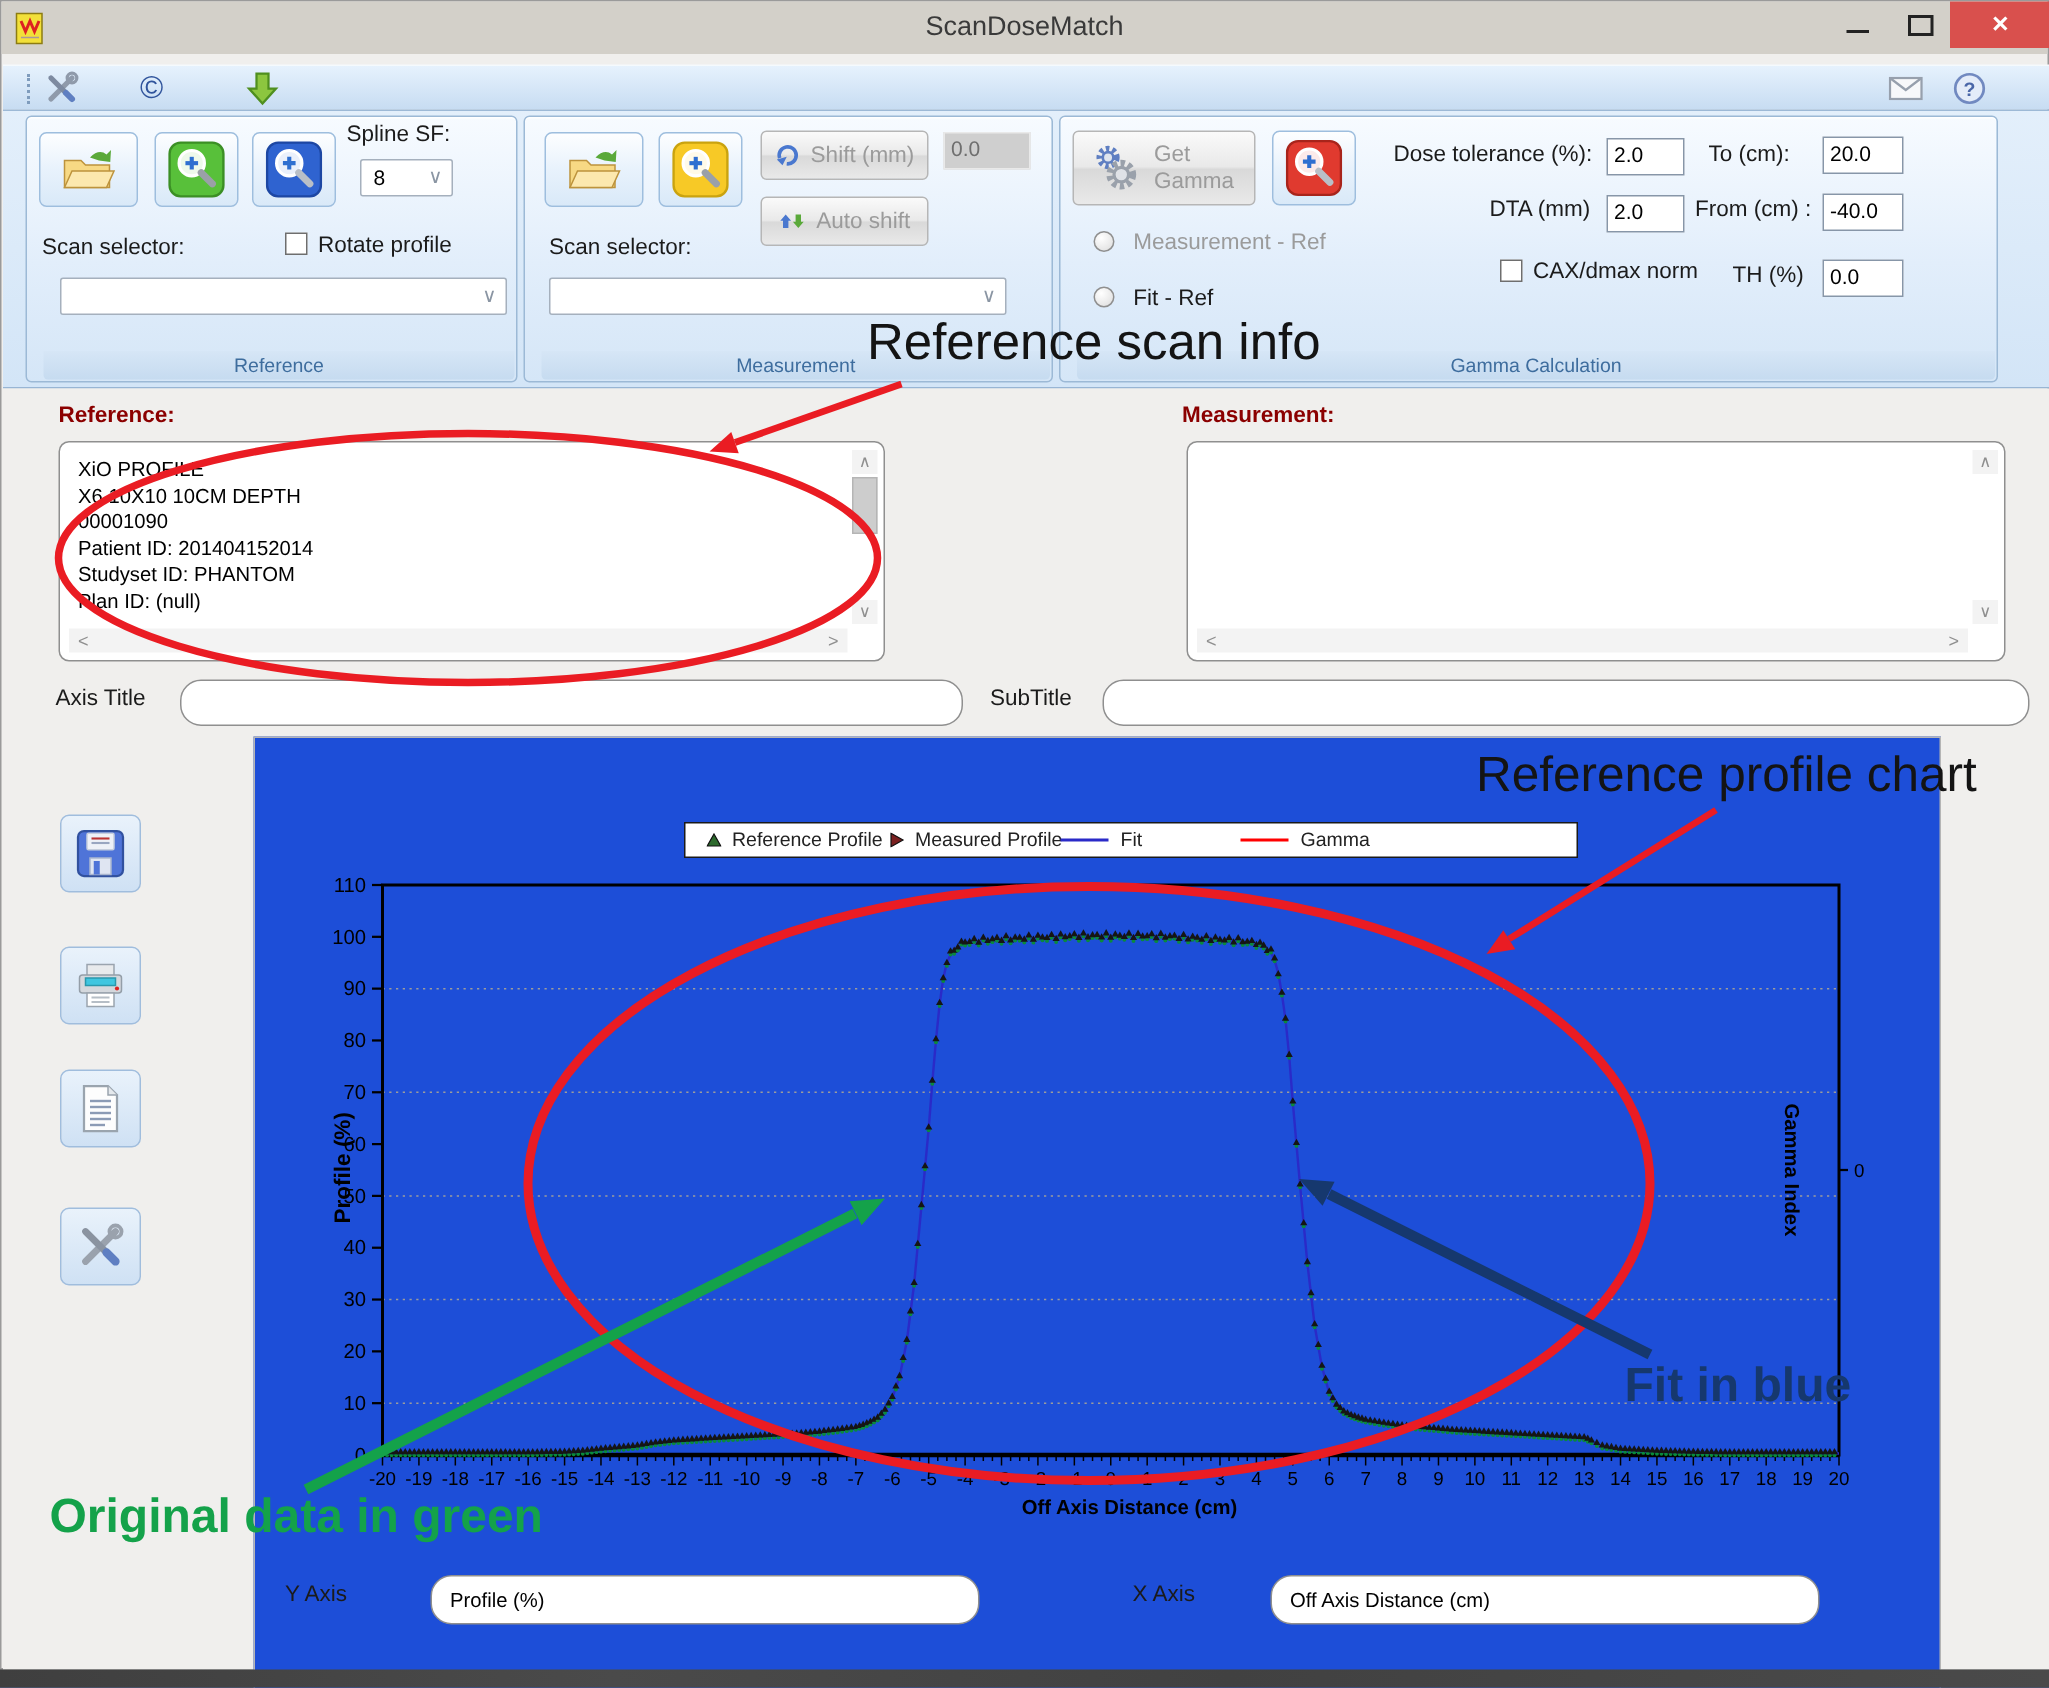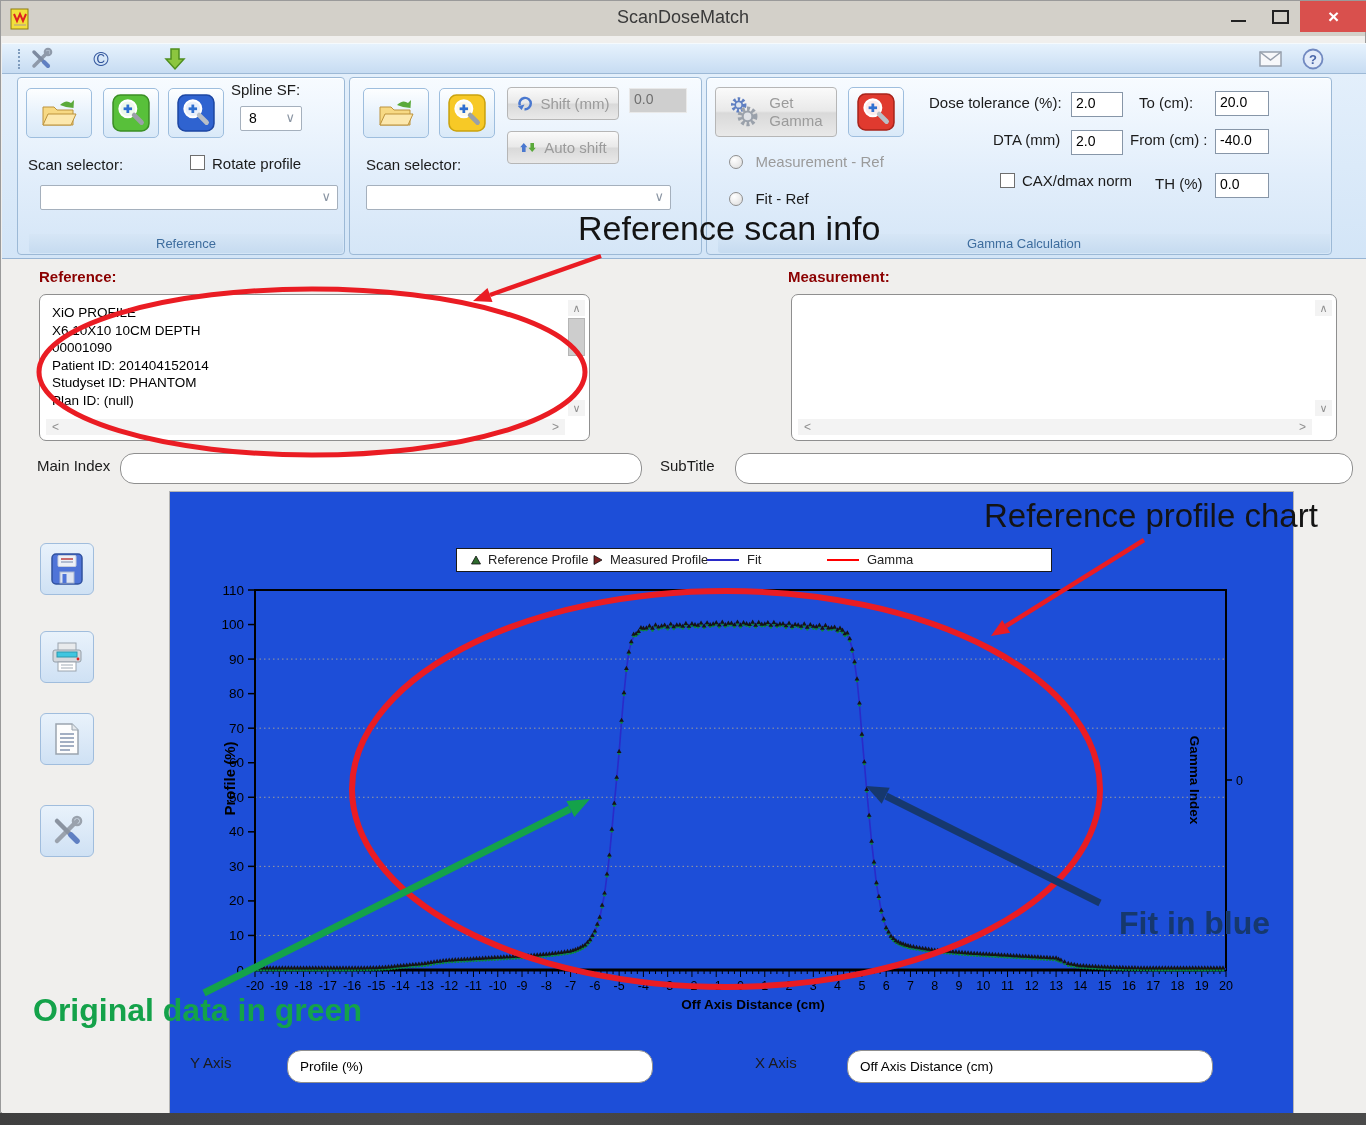--- a/index.html
+++ b/index.html
@@ -179,20 +179,21 @@
           <svg width="18" height="17" viewBox="0 0 30 19">
             <path d="M8 2 L14 9 H11 V17 H5 V9 H2 Z" fill="#4a78cf"></path>
             <path d="M22 17 L16 10 H19 V2 H25 V10 H28 Z" fill="#5aa93a"></path>
           </svg>
           <span>Auto shift</span>
         </div>
         <div class="lbl abs" style="left:16px;top:78px">Scan selector:</div>
         <div class="combo" style="left:16px;top:107px;width:305px">
           <span class="chev">∨</span>
         </div>
+        <div class="grp-cap">Measurement</div>
       </div>
 
       <div class="grp" style="left:704px;width:626px">
         <div class="dis-btn" style="left:8px;top:9px;width:122px;height:50px;gap:10px">
           <svg width="30" height="32" viewBox="0 0 34 36">
             <circle cx="11" cy="10" r="6.5" fill="none" stroke="#5f7fc2" stroke-width="4.5" stroke-dasharray="2.6 2.2"></circle>
             <circle cx="11" cy="10" r="4" fill="#dfe5ee" stroke="#5f7fc2" stroke-width="2"></circle>
             <circle cx="21" cy="23" r="8.5" fill="none" stroke="#9aa1ab" stroke-width="5.5" stroke-dasharray="3.2 2.4"></circle>
             <circle cx="21" cy="23" r="5.5" fill="#dfe2e7" stroke="#9aa1ab" stroke-width="2.4"></circle>
           </svg>
@@ -262,21 +263,21 @@
         <div class="vscroll">
           <span class="sa" style="top:0">∧</span>
           <span class="sa" style="bottom:0">∨</span>
         </div>
         <div class="hscroll">
           <span style="left:6px">&lt;</span>
           <span style="right:6px">&gt;</span>
         </div>
       </div>
 
-      <div class="lbl abs" style="left:35px;top:198px">Main Index</div>
+      <div class="lbl abs" style="left:35px;top:198px">Axis Title</div>
       <input class="pill-input" style="left: 118px; top: 194px; width: 522px; height: 31px;" value="">
       <div class="lbl abs" style="left:658px;top:198px">SubTitle</div>
       <input class="pill-input" style="left: 733px; top: 194px; width: 618px; height: 31px;" value="">
 
       <div class="sbtn" style="top:284px">
         <svg width="34" height="34" viewBox="0 0 34 34">
           <rect x="2" y="2" width="30" height="30" rx="4" fill="#4f74d8" stroke="#31519f" stroke-width="1.5"></rect>
           <rect x="8" y="3.5" width="18" height="11" rx="1" fill="#eef1f7" stroke="#c6cedd"></rect>
           <line x1="11" y1="7" x2="23" y2="7" stroke="#b33" stroke-width="1.4"></line>
           <line x1="11" y1="10" x2="23" y2="10" stroke="#99a6c0" stroke-width="1.4"></line>
@@ -1253,17 +1254,17 @@
     <polygon points="473,301 487.5,288 492.5,302.1" fill="#ea1c23"></polygon>
     <line x1="1144" y1="540" x2="1006" y2="626" stroke-width="4.5" stroke="#ea1c23"></line>
     <polygon points="991,636 1002.2,620.1 1010.2,632.8" fill="#ea1c23"></polygon>
     <line x1="204" y1="993" x2="570" y2="809" stroke-width="7" stroke="#14a24a"></line>
     <polygon points="590,799 574.4,816.9 566.4,800.9" fill="#14a24a"></polygon>
     <line x1="1100" y1="903" x2="886" y2="796" stroke-width="7" stroke="#16386e"></line>
     <polygon points="866,786 889.7,787.8 881.7,803.8" fill="#16386e"></polygon>
   </svg>
   <div class="anno-text" style="left:984px;top:497px;font-size:33px;color:#141414">Reference profile chart</div>
   <div class="anno-text" style="left:578px;top:209px;font-size:34px;color:#141414">Reference scan info</div>
-  <div class="anno-text" style="left: 1083px; top: 905px; font-size: 32px; font-weight: bold; color: rgb(22, 56, 110); margin-left: 36px;">Fit in blue</div>
+  <div class="anno-text" style="left: 1083px; top: 905px; font-size: 32px; font-weight: bold; color: rgb(22, 56, 110);">Fit in blue</div>
   <div class="anno-text" style="left: 33px; top: 992px; font-size: 32px; font-weight: bold; color: rgb(20, 162, 74);">Original data in green</div>
 
   <div class="abs" style="left:0;top:1113px;width:1366px;height:12px;background:linear-gradient(90deg,#3f3f3f,#4a4a4a 30%,#414141 60%,#4a4a4a)"></div>
 </div>
 
 </body></html>

